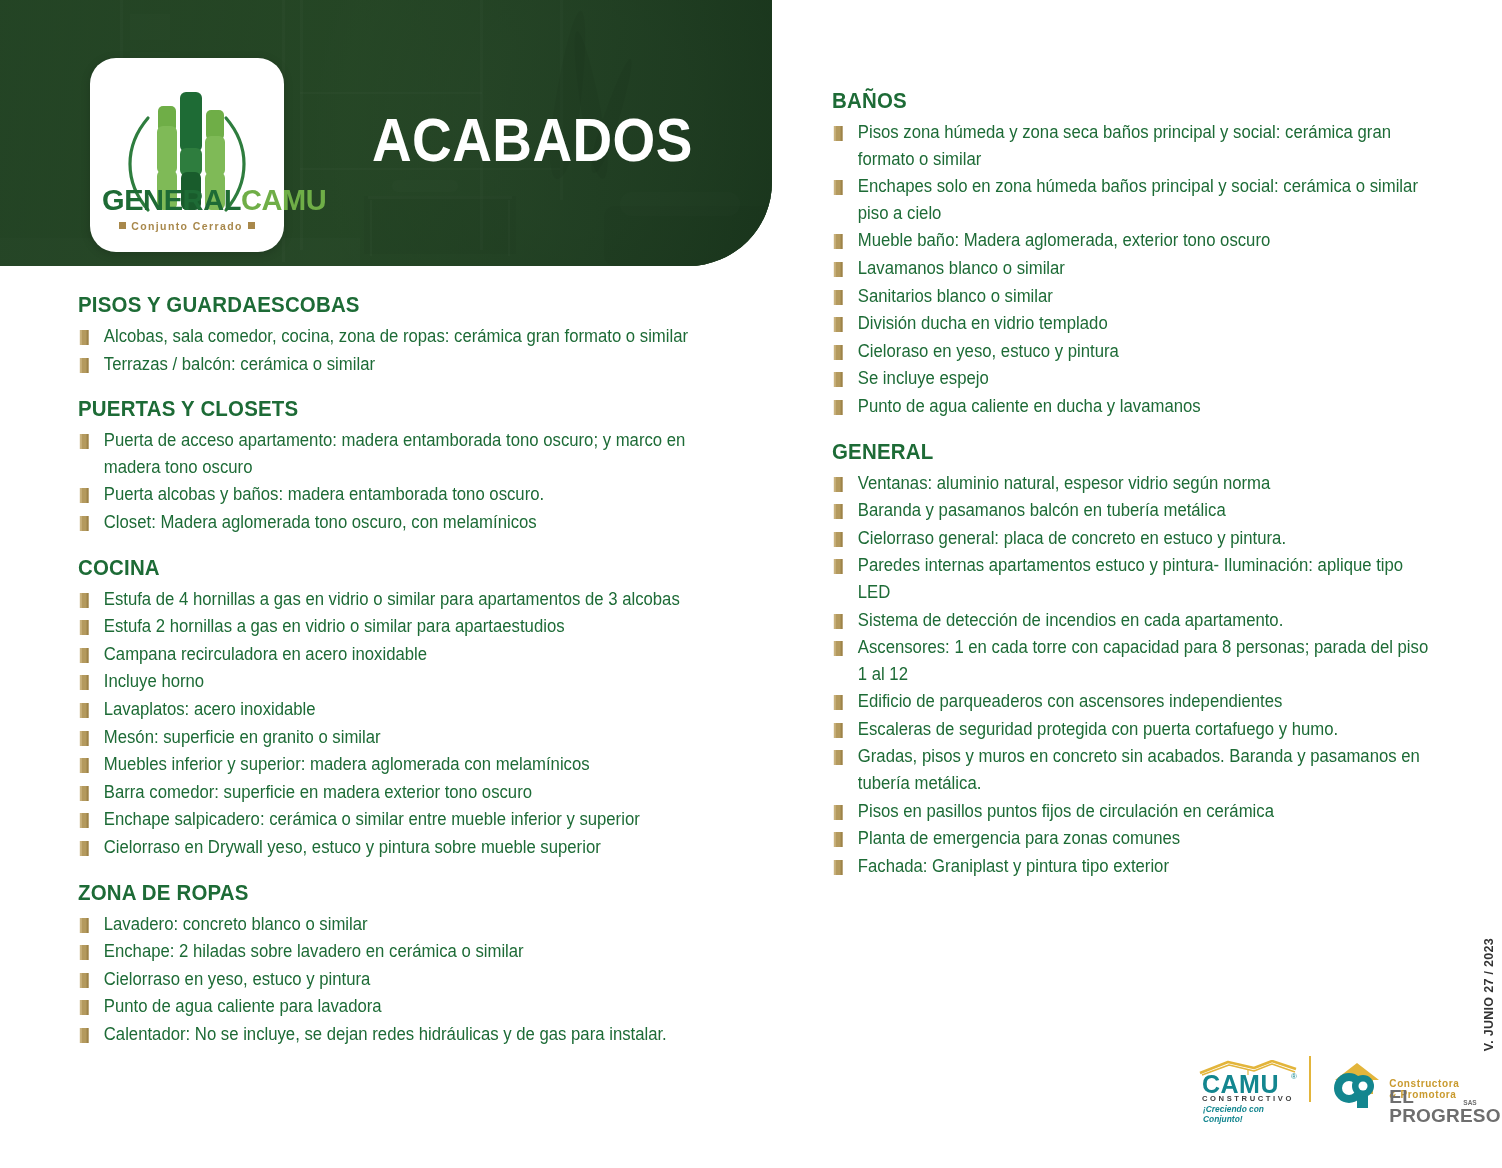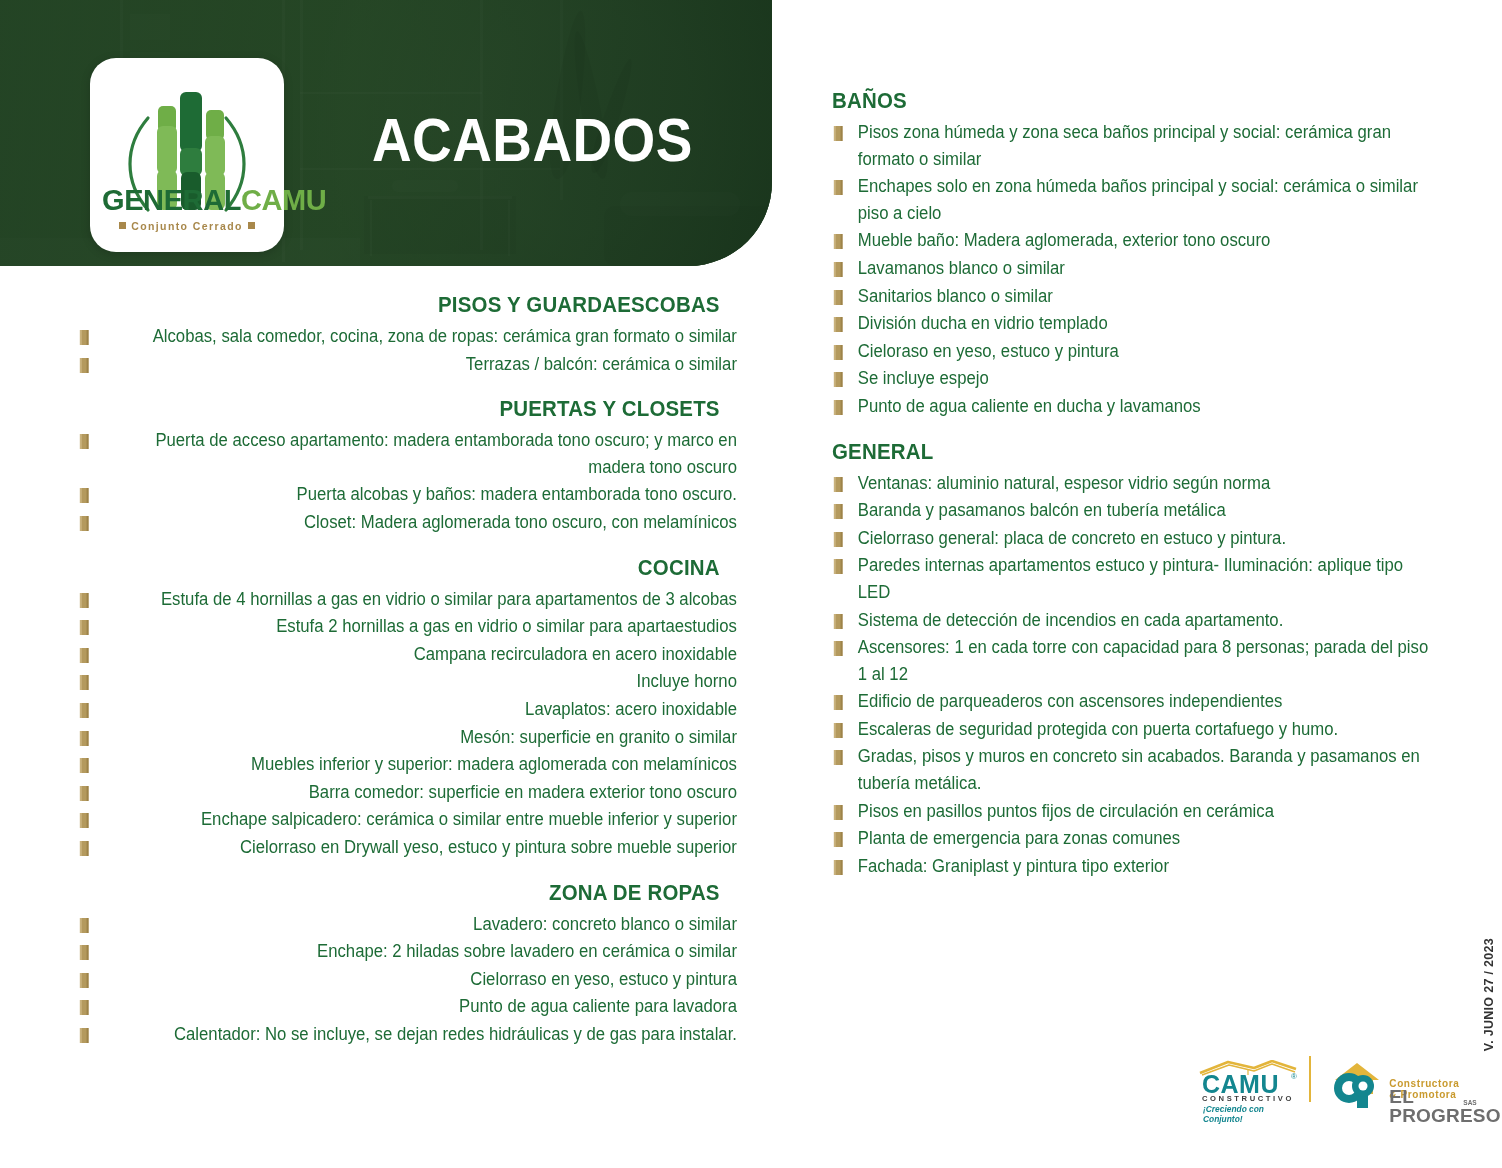--- a/index.html
+++ b/index.html
@@ -57,21 +57,21 @@
     font-weight:bold;
     letter-spacing:.5px;
     line-height:1;
     transform:scaleX(.90);
     transform-origin:left center;
     font-family:"Liberation Sans Narrow","Liberation Sans", sans-serif;
   }
 
   
   .col { position:absolute; }
-  .col-left  { left:78px;  top:292px; width:690px;text-align:right; }
+  .col-left  { left:78px;  top:292px; width:690px; }
   .col-right { left:832px; top:88px;  width:626px; }
 
   .section { margin-bottom:19px; }
   .section:last-child { margin-bottom:0; }
 
   .sec-title {
     color:#1d6b36;
     font-size:22px;
     font-weight:bold;
     letter-spacing:.2px;

